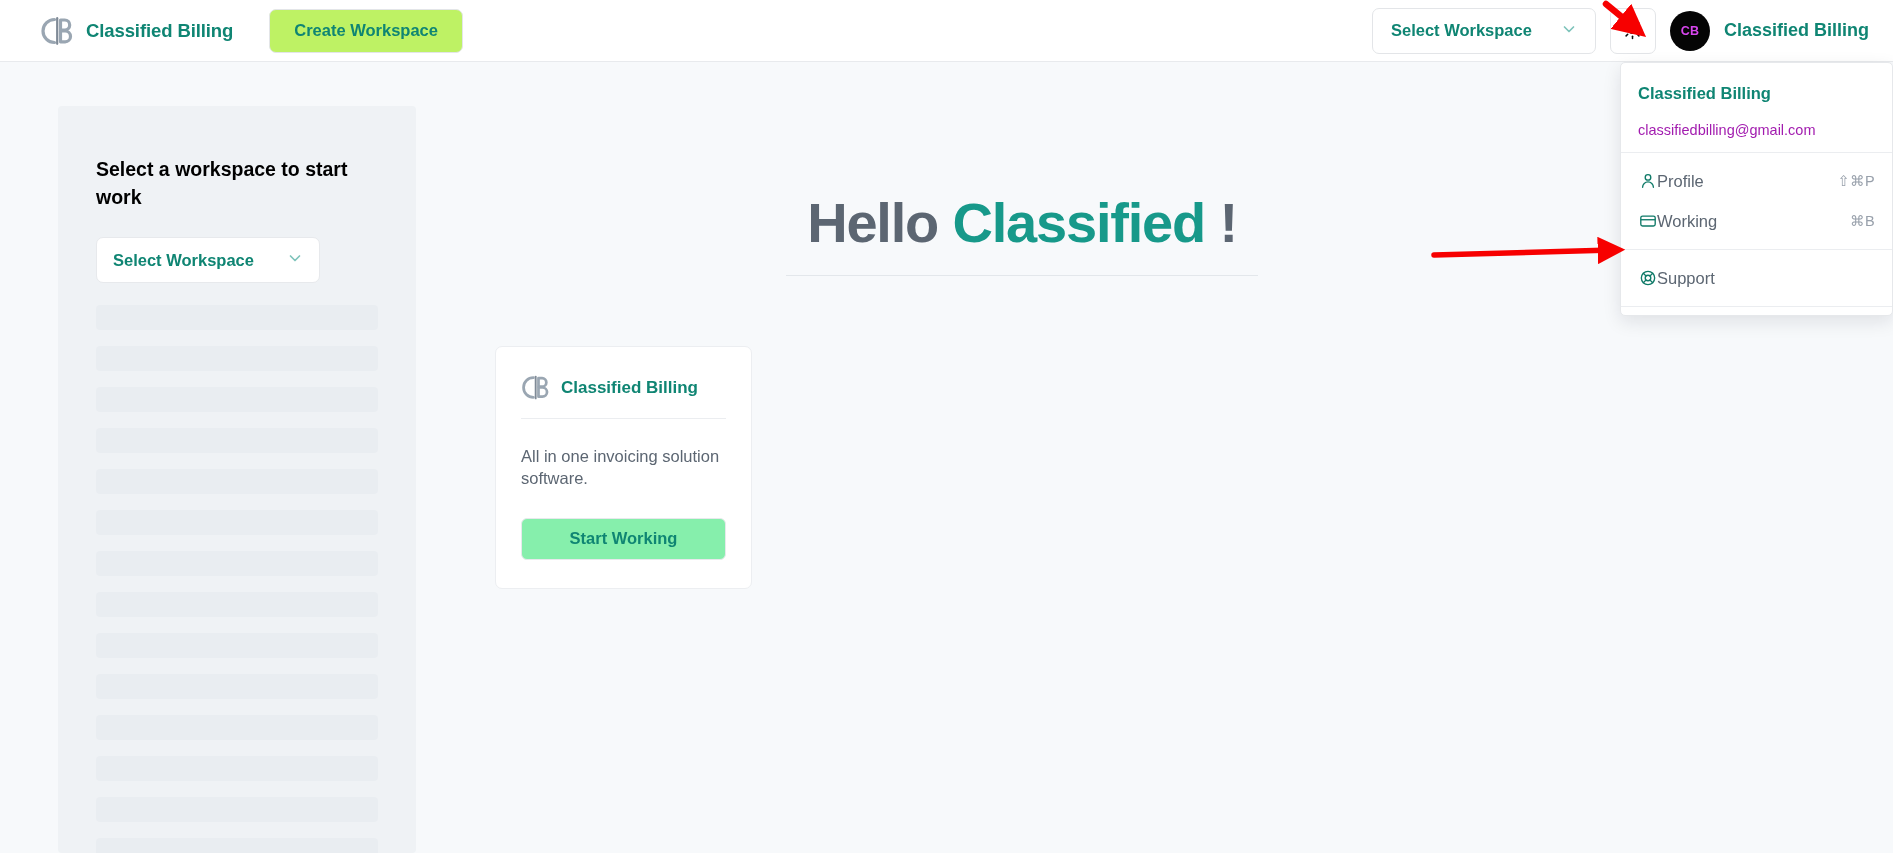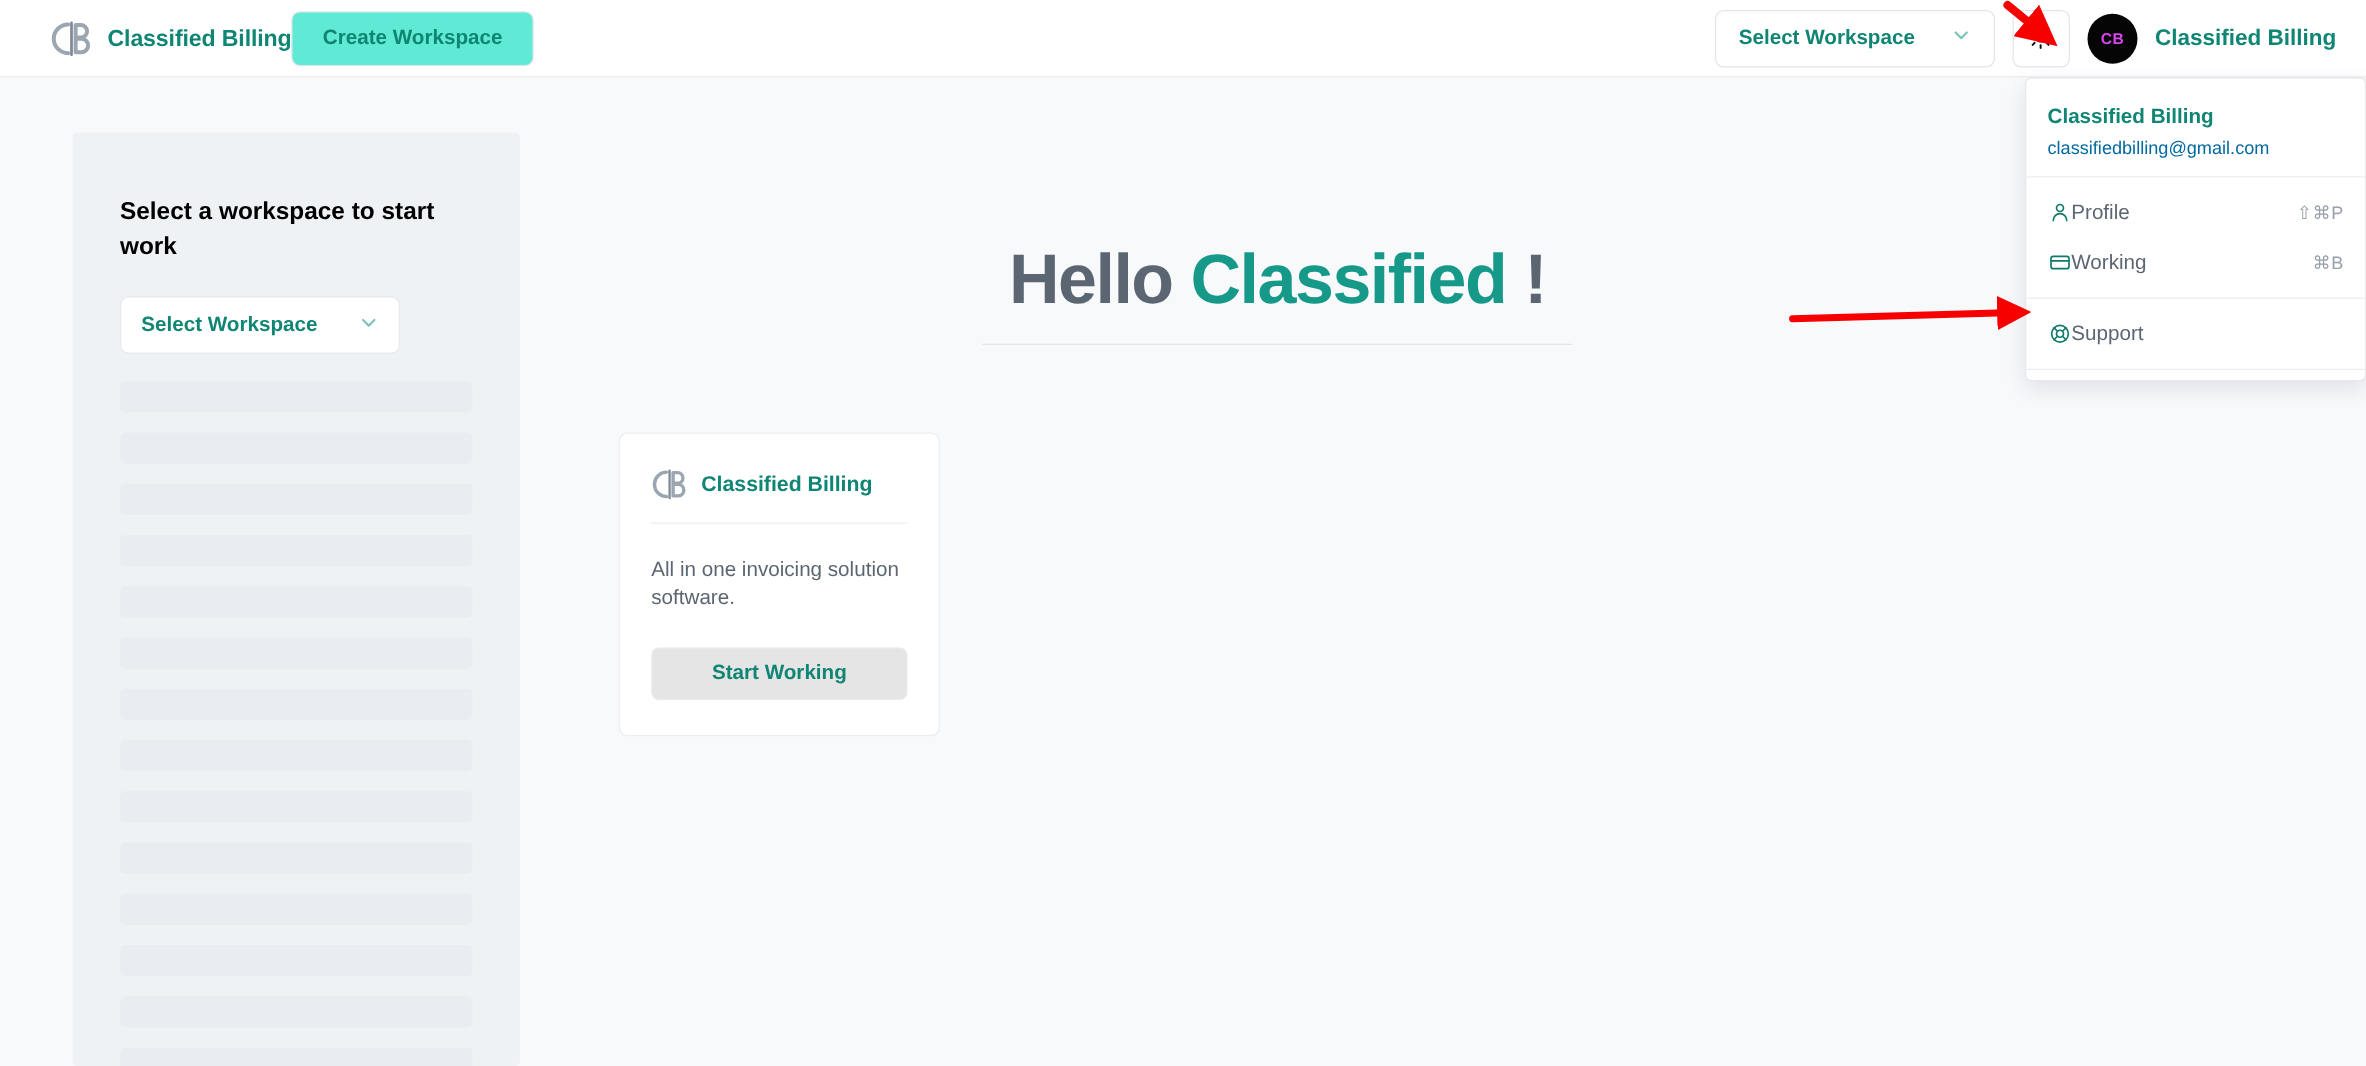--- a/index.html
+++ b/index.html
@@ -32,23 +32,24 @@
   }
   .brand-logo { width: 34px; height: 34px; display: block; }
   .brand-name {
     font-size: 18.5px;
     font-weight: bold;
     color: #0f8573;
     letter-spacing: -0.1px;
     white-space: nowrap;
   }
   .create-ws-btn {
+    margin-left: 36px;
     height: 44px;
     padding: 0 24px;
-    background: #5eead4;
+    background: #bef264;
     border: 1px solid #e3e5e8;
     border-radius: 7px;
     font-family: "Liberation Sans", sans-serif;
     font-size: 16.5px;
     font-weight: bold;
     color: #0f8573;
     cursor: pointer;
     display: flex;
     align-items: center;
     justify-content: center;
@@ -233,21 +234,21 @@
   .ws-card-desc {
     margin-top: 26px;
     font-size: 16.5px;
     color: #5c6672;
     line-height: 1.35;
   }
   .ws-card-btn {
     margin-top: 28px;
     width: 100%;
     height: 42px;
-    background: #e5e5e5;
+    background: #86efac;
     border: 1px solid #e7e9ec;
     border-radius: 6px;
     font-family: "Liberation Sans", sans-serif;
     font-size: 16.5px;
     font-weight: bold;
     color: #0f8573;
     cursor: pointer;
   }
 
   
@@ -265,23 +266,23 @@
   }
   .dd-header { padding: 8px 17px 14px 17px; }
   .dd-acct-name {
     font-size: 16.5px;
     font-weight: bold;
     color: #0f8573;
     line-height: 1.3;
     white-space: nowrap;
   }
   .dd-acct-email {
-    margin-top: 7px;
+    margin-top: 18px;
     font-size: 14.5px;
-    color: #0369a1;
+    color: #a21caf;
     white-space: nowrap;
   }
   .dd-sep { height: 1px; background: #ebedf0; margin: 0; }
   .dd-group { padding: 8px 0; }
   .dd-item {
     height: 40px;
     display: flex;
     align-items: center;
     padding: 0 17px;
     gap: 0;

